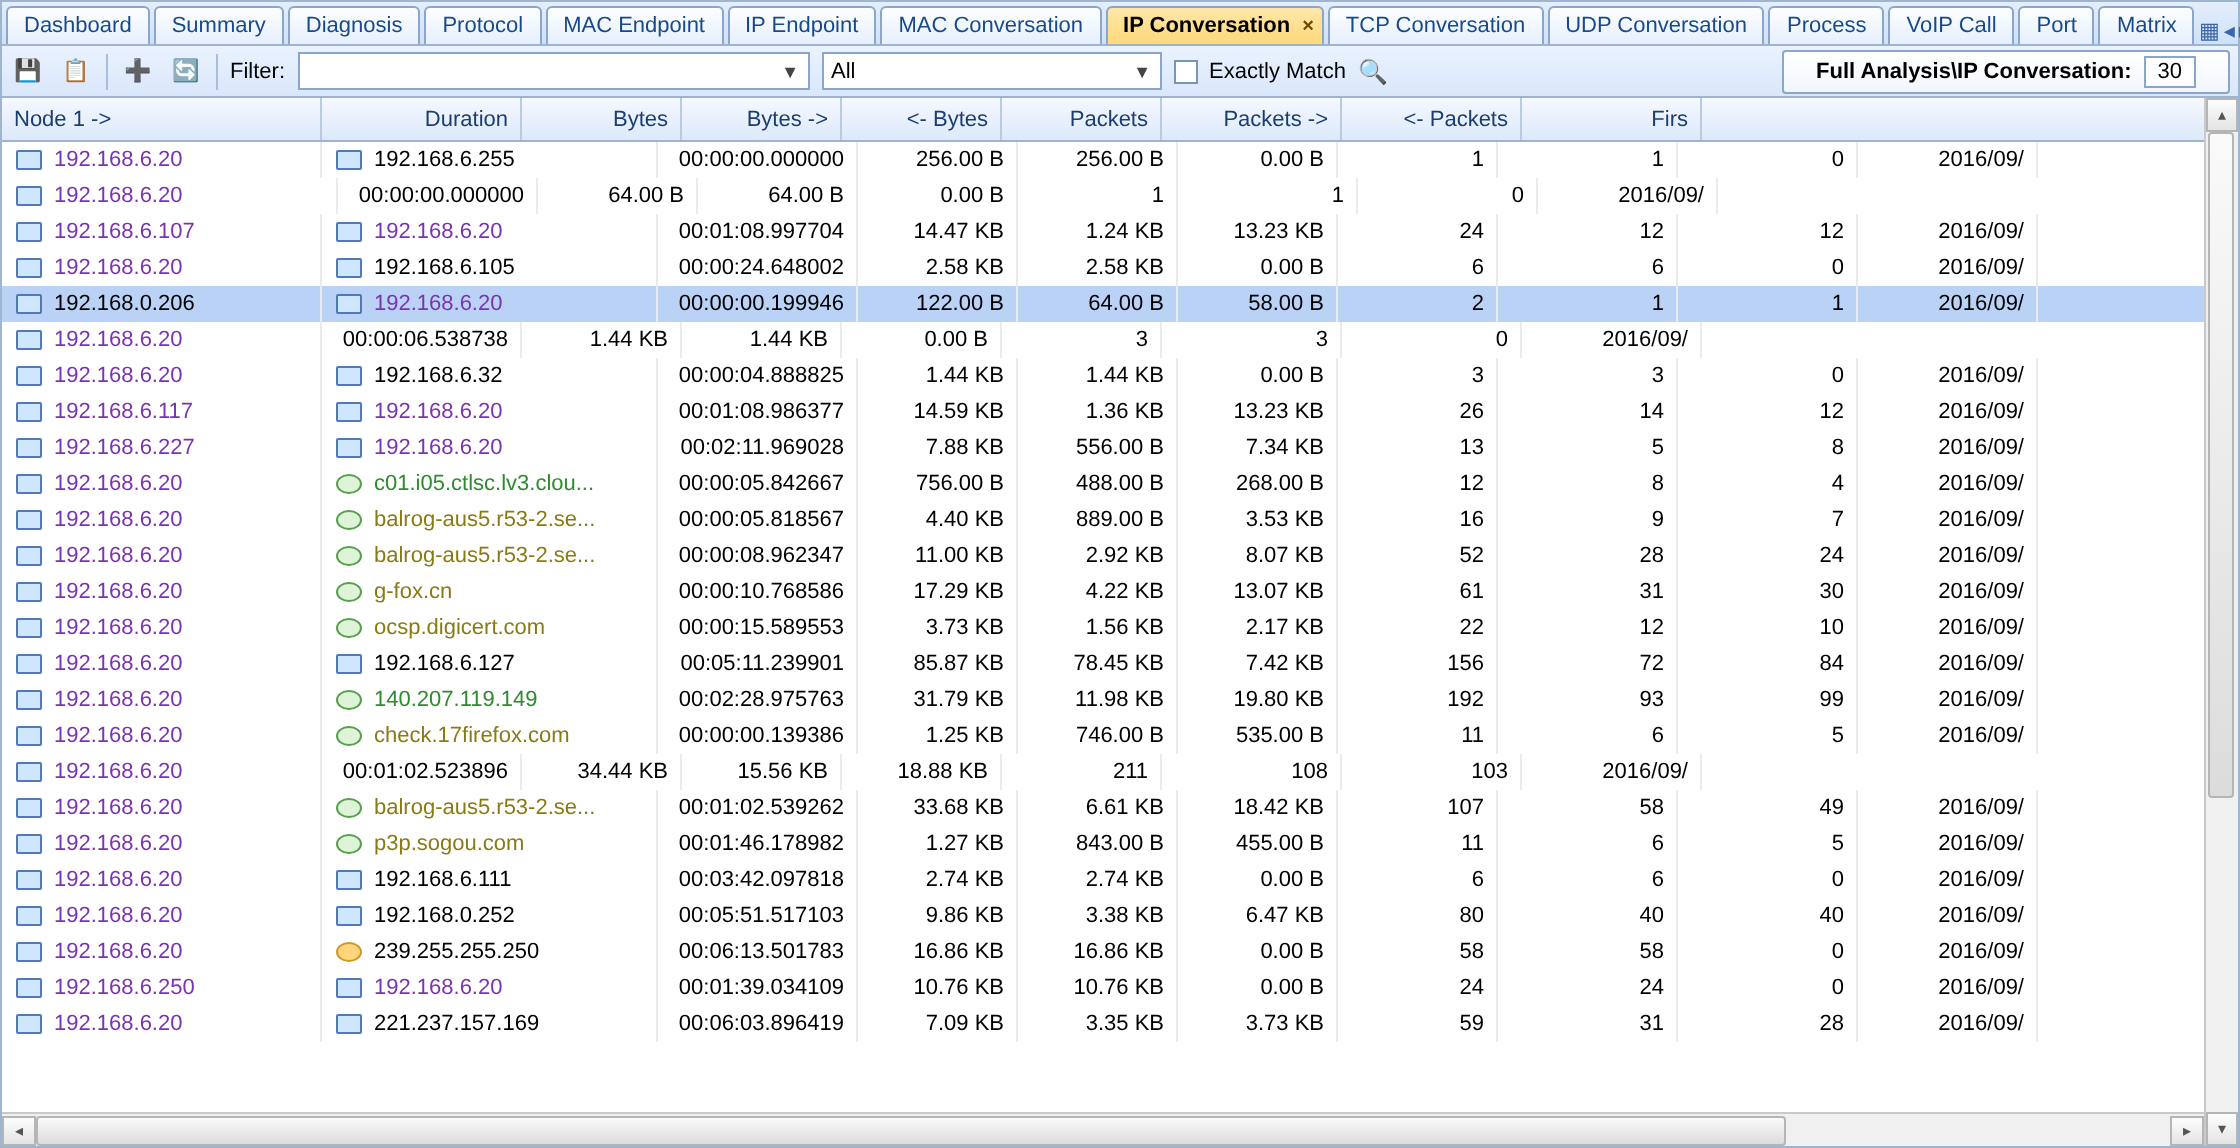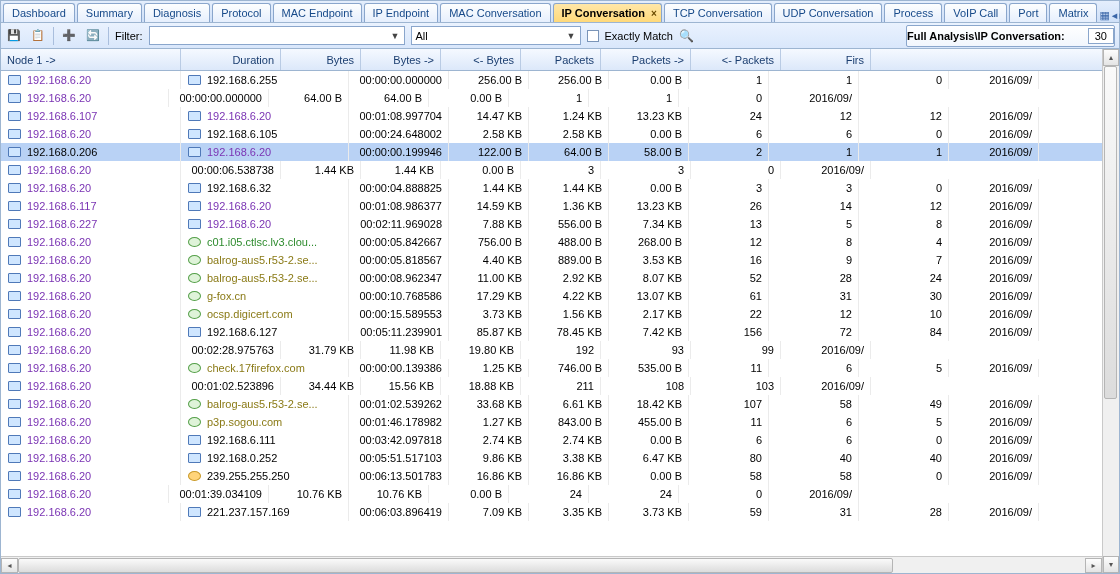--- a/index.html
+++ b/index.html
@@ -16,21 +16,21 @@
 .toolbar{display:flex;align-items:center;height:26px;background:linear-gradient(#eaf2fe,#d9e7fb);padding:0 4px;gap:6px;border-bottom:1px solid #9db5d1}
 .tb-btn{width:18px;height:18px;display:flex;align-items:center;justify-content:center;border:1px solid transparent;border-radius:2px;cursor:pointer}
 .sep{width:1px;height:18px;background:#a9bedd}
 .lbl{color:#000}
 .combo{height:19px;border:1px solid #8aa6cc;background:#fff;display:flex;align-items:center;padding:0 2px 0 4px}
 .combo .arrow{margin-left:auto;font-size:9px;color:#444;padding:0 2px}
 .combo.filter{width:256px}
 .combo.all{width:170px}
 .chk{width:12px;height:12px;border:1px solid #7a94b8;background:#fff}
 .mag{font-size:12px;color:#7a6a30}
-.right-status{margin-left:auto;display:flex;align-items:center;height:22px;background:linear-gradient(#fff,#f1f6fd);border:1px solid #8aa6cc;border-radius:2px;padding:0 0;gap:23px}
+.right-status{margin-left:auto;display:flex;align-items:center;height:22px;background:linear-gradient(#fff,#f1f6fd);border:1px solid #8aa6cc;border-radius:2px;padding:0 16px;gap:6px}
 .right-status b{font-weight:bold;color:#000}
 .count{border:1px solid #8aa6cc;background:#fff;padding:0 6px;height:16px;display:flex;align-items:center}
 
 .grid{flex:1;display:flex;flex-direction:column;background:#fff;overflow:hidden}
 .ghead{display:flex;height:22px;background:linear-gradient(#f5f9ff,#dce8fa);border-bottom:1px solid #9db5d1}
 .gh{border-right:1px solid #b9cbe4;display:flex;align-items:center;padding:0 6px;color:#1b3e70;white-space:nowrap;overflow:hidden}
 .gh.l{justify-content:flex-start}
 .gh.r{justify-content:flex-end}
 .gbody{flex:1;overflow:hidden}
 .row{display:flex;height:18px;align-items:center}
@@ -43,21 +43,21 @@
 .host-purple{color:#8a2ca0}
 .plain{color:#000}
 .ico{width:16px;height:12px;flex-shrink:0;margin-right:4px;position:relative}
 .ico::before{content:"";position:absolute;left:1px;top:1px;width:11px;height:8px;background:#cfe6ff;border:1px solid #4f79b8;border-radius:1px}
 .ico::after{content:"";position:absolute;left:4px;top:10px;width:6px;height:1px;background:#4f79b8}
 .ico.globe::before{background:#dff3d9;border-color:#56a04a;border-radius:50%}
 .ico.globe::after{display:none}
 .ico.star::before{background:#ffd47a;border-color:#c99a2a;border-radius:50%}
 .ico.star::after{display:none}
 
-.c0{width:180px}.c1{width:168px}.c2{width:100px}.c3{width:80px}.c4{width:80px}.c5{width:80px}.c6{width:80px}.c7{width:90px}.c8{width:90px}.c9{width:90px}
+.c0{width:160px}.c1{width:168px}.c2{width:100px}.c3{width:80px}.c4{width:80px}.c5{width:80px}.c6{width:80px}.c7{width:90px}.c8{width:90px}.c9{width:90px}
 
 .hscroll{height:17px;background:#f0f0f0;border-top:1px solid #c9c9c9;display:flex;align-items:center}
 .hscroll .btn{width:17px;height:15px;background:linear-gradient(#fdfdfd,#e4e4e4);border:1px solid #b5b5b5;display:flex;align-items:center;justify-content:center;font-size:8px;color:#555}
 .hscroll .track{flex:1;height:15px;position:relative}
 .hscroll .thumb{position:absolute;left:0;top:0;height:15px;width:82%;background:linear-gradient(#fafafa,#dcdcdc);border:1px solid #b5b5b5;border-radius:2px}
 
 .gridwrap{display:flex;flex:1;overflow:hidden}
 .vscroll{width:17px;background:#f0f0f0;border-left:1px solid #c9c9c9;display:flex;flex-direction:column}
 .vscroll .btn{height:17px;background:linear-gradient(#fdfdfd,#e4e4e4);border:1px solid #b5b5b5;display:flex;align-items:center;justify-content:center;font-size:8px;color:#555}
 .vscroll .track{flex:1;position:relative}
@@ -388,20 +388,24 @@
             <div class="cell c6 r">156</div>
             <div class="cell c7 r">72</div>
             <div class="cell c8 r">84</div>
             <div class="cell c9 r">2016/09/</div>
           </div>
           <div class="row">
             <div class="cell c0">
               <span class="ico"></span>
               <span class="ip">192.168.6.20</span>
             </div>
+            <div class="cell c1">
+              <span class="ico globe"></span>
+              <span class="host-green">140.207.119.149</span>
+            </div>
             <div class="cell c2 r">00:02:28.975763</div>
             <div class="cell c3 r">31.79 KB</div>
             <div class="cell c4 r">11.98 KB</div>
             <div class="cell c5 r">19.80 KB</div>
             <div class="cell c6 r">192</div>
             <div class="cell c7 r">93</div>
             <div class="cell c8 r">99</div>
             <div class="cell c9 r">2016/09/</div>
           </div>
           <div class="row">
@@ -520,20 +524,24 @@
             <div class="cell c2 r">00:06:13.501783</div>
             <div class="cell c3 r">16.86 KB</div>
             <div class="cell c4 r">16.86 KB</div>
             <div class="cell c5 r">0.00 B</div>
             <div class="cell c6 r">58</div>
             <div class="cell c7 r">58</div>
             <div class="cell c8 r">0</div>
             <div class="cell c9 r">2016/09/</div>
           </div>
           <div class="row">
+            <div class="cell c0">
+              <span class="ico"></span>
+              <span class="ip">192.168.6.250</span>
+            </div>
             <div class="cell c1">
               <span class="ico "></span>
               <span class="ip">192.168.6.20</span>
             </div>
             <div class="cell c2 r">00:01:39.034109</div>
             <div class="cell c3 r">10.76 KB</div>
             <div class="cell c4 r">10.76 KB</div>
             <div class="cell c5 r">0.00 B</div>
             <div class="cell c6 r">24</div>
             <div class="cell c7 r">24</div>

